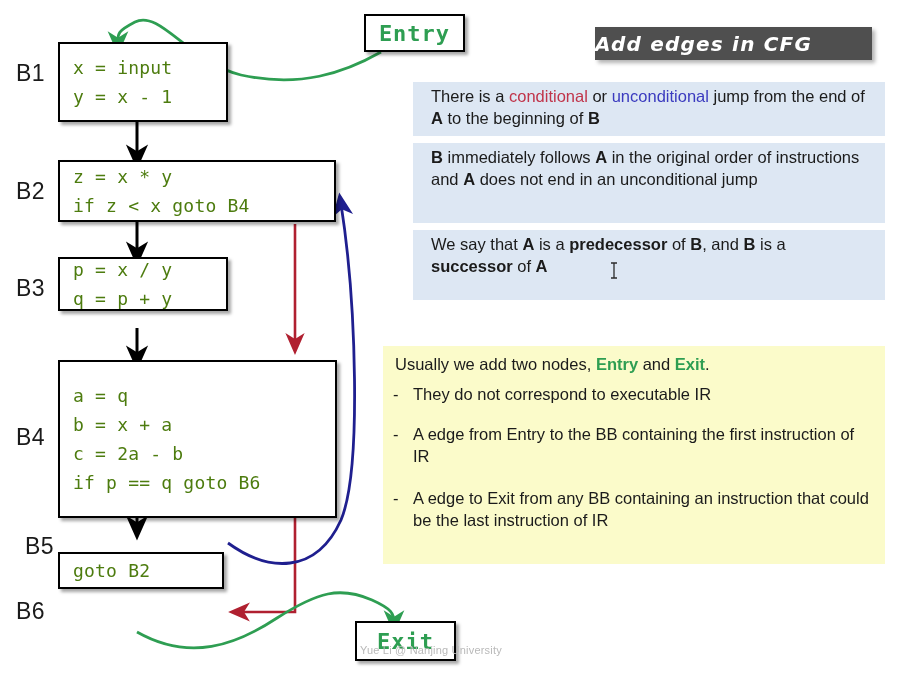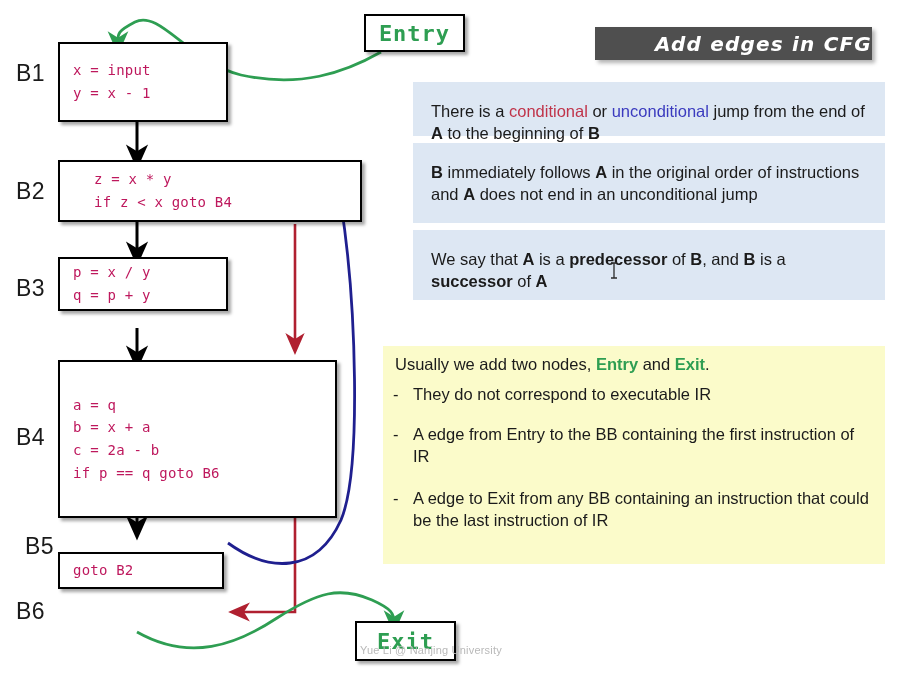--- a/index.html
+++ b/index.html
@@ -34,22 +34,22 @@
     background: #ffffff;
     border: 2.5px solid #000000;
     box-shadow: 3px 3px 3px rgba(0,0,0,0.35);
     box-sizing: border-box;
     display: flex;
     flex-direction: column;
     justify-content: center;
   }
   .bb .code {
     font-family: "DejaVu Sans Mono", monospace;
-    font-size: 14px;
-    color: #be185d;
+    font-size: 18px;
+    color: #4d7c0f;
     white-space: pre;
     padding-left: 13px;
     line-height: 1.62;
     letter-spacing: 0.2px;
   }
   .bb-label {
     position: absolute;
     font-family: "Liberation Sans", sans-serif;
     font-size: 23px;
     color: #1a1a1a;
@@ -83,37 +83,37 @@
     letter-spacing: 0.2px;
   }
 
   
   .title-banner {
     position: absolute;
     background: #4f4f4f;
     box-shadow: 3px 3px 4px rgba(0,0,0,0.30);
     display: flex;
     align-items: center;
-    justify-content: flex-end;
+    justify-content: flex-start;
     box-sizing: border-box;
   }
   .title-banner span {
     font-family: "DejaVu Sans", sans-serif;
     font-size: 20px;
     font-weight: bold;
     font-style: italic;
     color: #ffffff;
     letter-spacing: 1.2px;
   }
 
   .info-box {
     position: absolute;
     background: #dde7f3;
     box-sizing: border-box;
-    padding: 19px 14px 7px 18px;
+    padding: 4px 14px 7px 18px;
     font-family: "Liberation Sans", sans-serif;
     font-size: 16.5px;
     line-height: 1.33;
     color: #1b1b1b;
   }
   .info-box b { font-weight: bold; }
   .cond   { color: #c0344a; }
   .uncond { color: #3b3bbf; }
 
   .note-box {
@@ -193,21 +193,21 @@
     <path d="M137,632 C190,662 236,645 277,618 C318,592 340,586 372,600 C392,609 394,614 394,622" fill="none" stroke="#2e9e52" stroke-width="2.8" marker-end="url(#ah-green)"></path>
   </svg>
 
   <div class="bb-label" style="left:16px; top:60px;">B1</div>
   <div class="bb" style="left:58px; top:42px; width:170px; height:80px;">
     <div class="code">x = input
 y = x - 1</div>
   </div>
 
   <div class="bb-label" style="left:16px; top:178px;">B2</div>
-  <div class="bb" style="left:58px; top:160px; width:304px; height:62px;padding-left:21px;">
+  <div class="bb" style="left:58px; top:160px; width:278px; height:62px;">
     <div class="code">z = x * y
 if z &lt; x goto B4</div>
   </div>
 
   <div class="bb-label" style="left:16px; top:275px;">B3</div>
   <div class="bb" style="left:58px; top:257px; width:170px; height:54px;">
     <div class="code">p = x / y
 q = p + y</div>
   </div>
 

